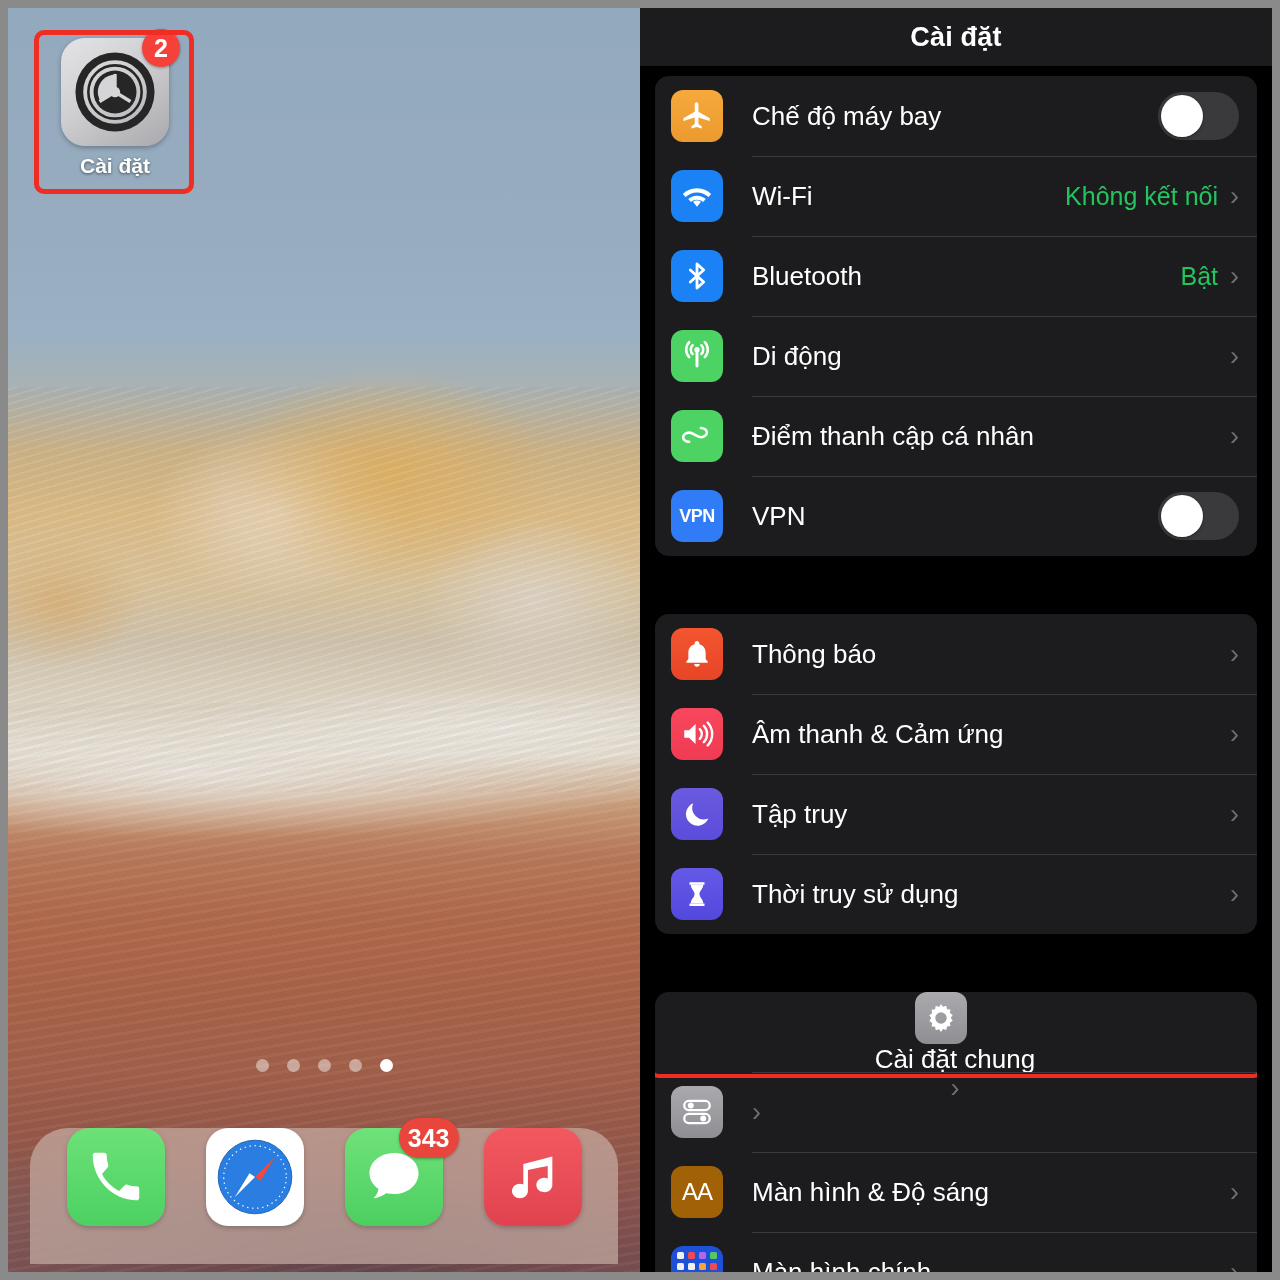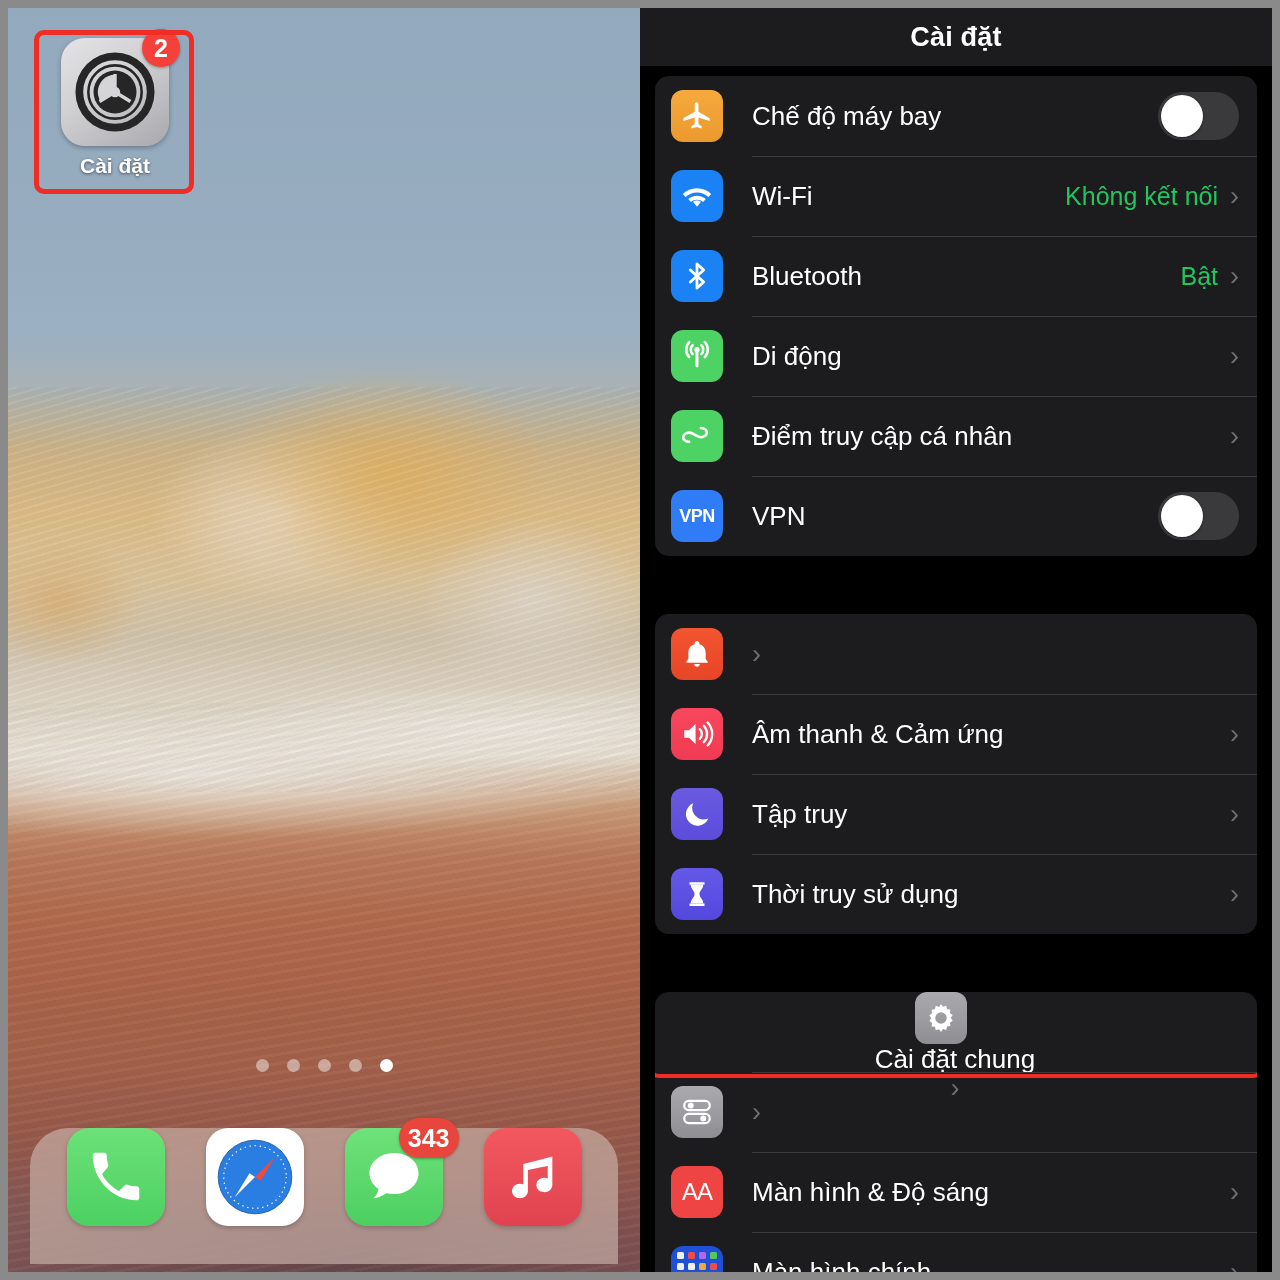--- a/index.html
+++ b/index.html
@@ -206,21 +206,21 @@
   
   .bg-orange  { background: linear-gradient(180deg,#f6a93c,#eb9a2e); }
   .bg-blue    { background: #1b82f5; }
   .bg-green   { background: #4cd364; }
   .bg-vpn     { background: #2f7cf6; }
   .bg-red     { background: linear-gradient(180deg,#f2552f,#e74527); }
   .bg-pink    { background: linear-gradient(180deg,#f8475c,#ef3b53); }
   .bg-indigo  { background: linear-gradient(180deg,#6a5ae0,#5b4ddb); }
   .bg-purple  { background: linear-gradient(180deg,#6459e6,#5348dd); }
   .bg-gray    { background: linear-gradient(180deg,#a9a9ae,#8e8e93); }
-  .bg-blue2   { background: #ef4444; }
+  .bg-blue2   { background: #a16207; }
   .bg-grid    { background: #1e50d8; }
 
   .aa-text { color:#fff; font-size: 24px; font-weight: 500; letter-spacing:-1px; }
   .vpn-text { color:#fff; font-size: 18px; font-weight: bold; letter-spacing:-.5px; }
 
   .grid-icon { display:grid; grid-template-columns: repeat(4,7px); grid-template-rows: repeat(4,7px);
                gap: 4px; }
   .grid-icon i { display:block; width:7px; height:7px; border-radius:1.5px; }
 </style>
 </head>
@@ -365,21 +365,21 @@
           <div class="row-label">Di động</div>
           <div class="chevron">›</div>
         </div>
 
         <div class="row">
           <div class="row-icon bg-green">
             <svg width="34" height="34" viewBox="0 0 24 24" fill="none" stroke="#fff" stroke-width="2" stroke-linecap="round" aria-hidden="true">
               <path d="M14.6 6.4c2.6 0 4.7 1.6 4.7 3.6s-2.1 3.6-4.7 3.6c-3.4 0-5.8-3.6-9.2-3.6-2.6 0-4.7 1.6-4.7 3.6s2.1 3.6 4.7 3.6" transform="translate(1.6 0.6) scale(0.9)"></path>
             </svg>
           </div>
-          <div class="row-label">Điểm truy cập cá nhân</div>
+          <div class="row-label">Điểm thanh cập cá nhân</div>
           <div class="chevron">›</div>
         </div>
 
         <div class="row">
           <div class="row-icon bg-vpn">
             <span class="vpn-text">VPN</span>
           </div>
           <div class="row-label">VPN</div>
           <div class="switch">
             <div class="knob"></div>
@@ -389,20 +389,21 @@
 
       <div class="card">
 
         <div class="row">
           <div class="row-icon bg-red">
             <svg width="32" height="32" viewBox="0 0 24 24" fill="#fff" aria-hidden="true">
               <path d="M12 21.5c1.2 0 2.1-.9 2.1-2h-4.2c0 1.1.9 2 2.1 2z"></path>
               <path d="M18.5 15.8v-4.9c0-3.1-1.9-5.6-4.7-6.3V4c0-.9-.8-1.7-1.8-1.7s-1.8.8-1.8 1.7v.6c-2.8.7-4.7 3.2-4.7 6.3v4.9L4 17.6v.9h16v-.9l-1.5-1.8z"></path>
             </svg>
           </div>
+          <div class="row-label">Thông báo</div>
           <div class="chevron">›</div>
         </div>
 
         <div class="row">
           <div class="row-icon bg-pink">
             <svg width="34" height="34" viewBox="0 0 24 24" aria-hidden="true">
               <path d="M3 9.3v5.4h3.4L11 19V5L6.4 9.3H3z" fill="#fff"></path>
               <g fill="none" stroke="#fff" stroke-width="1.7" stroke-linecap="round">
                 <path d="M14 8.6a4.8 4.8 0 0 1 0 6.8"></path>
                 <path d="M16.8 6.2a8.4 8.4 0 0 1 0 11.6"></path>

